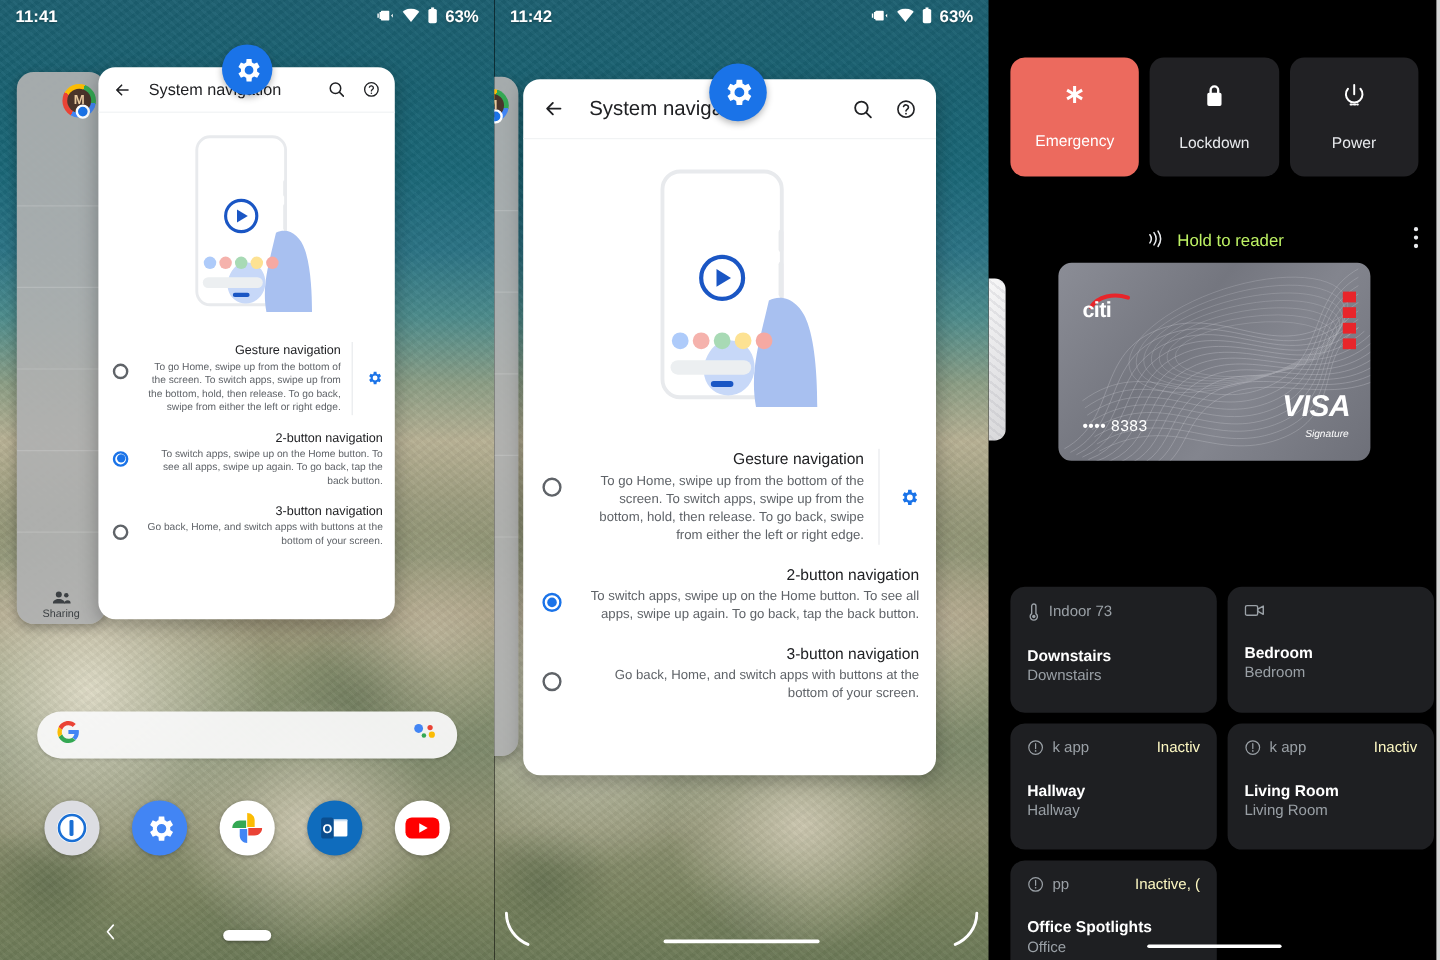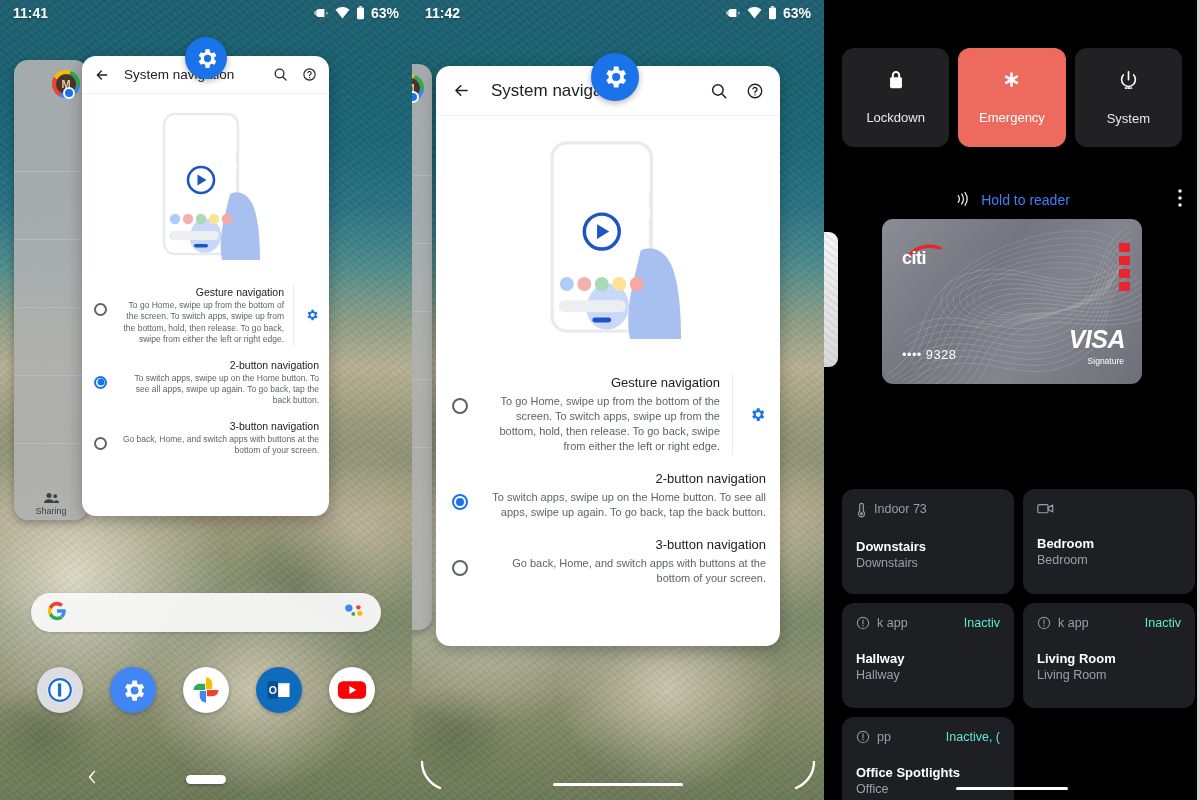--- a/index.html
+++ b/index.html
@@ -223,21 +223,21 @@
   }
   .power-btn.emergency { background:#ec6a5e; }
   .power-btn.dark { background:#212124; }
   .power-label { font-size:13px; color:#fff; }
   .power-btn.emergency .power-label { color:#fff; }
   .power-btn.dark .power-label { color:#e8eaed; }
 
   .wallet-head {
     position:absolute; top:186px; left:18px; right:18px; height:28px;
     display:flex; align-items:center; justify-content:center;
-    color:#3b82f6; font-size:14px; gap:10px;
+    color:#bef264; font-size:14px; gap:10px;
   }
   .wallet-overflow { position:absolute; right:0; top:3px; cursor:pointer; }
 
   .card-prev {
     position:absolute; left:-16px; top:232px; width:30px; height:135px;
     border-radius:9px;
     background: linear-gradient(135deg,#fbfbfb,#e6e6e8 55%,#d8d8da);
     z-index:3;
   }
   .card-prev::after{
@@ -260,21 +260,21 @@
   .cc-num {
     position:absolute; left:20px; bottom:22px; color:#fff;
     font-size:13px; letter-spacing:.4px;
   }
   .cc-visa {
     position:absolute; right:17px; bottom:30px; color:#fff;
     font-size:25px; font-weight:bold; font-style:italic; letter-spacing:-.5px;
   }
   .cc-sig {
     position:absolute; right:18px; bottom:18px; color:#fff;
-    font-size:8.5px; 
+    font-size:8.5px; font-style:italic;
   }
   .cc-bars { position:absolute; right:12px; top:24px; display:flex; flex-direction:column; gap:4px; }
   .cc-bar { width:11px;height:9px;background:#e8252a; }
 
   .home-head {
     position:absolute; top:436px; left:18px; right:18px; height:30px;
     display:flex; align-items:center; justify-content:center;
   }
   .home-title { color:#fff; font-size:17px; }
   .home-overflow { position:absolute; right:0; top:4px; cursor:pointer; }
@@ -284,21 +284,21 @@
     display:flex; flex-wrap:wrap; gap:9px;
   }
   .tile {
     width:172px; height:105px; background:#1e1f22; border-radius:12px;
     padding:13px 14px; cursor:pointer; position:relative; overflow:hidden;
   }
   .tile-top {
     display:flex; align-items:flex-start; gap:7px; color:#9aa0a6; font-size:12.5px;
     white-space:nowrap;
   }
-  .tile-status { margin-left:auto; color:#5eead4; font-size:12.5px; }
+  .tile-status { margin-left:auto; color:#fef9c3; font-size:12.5px; }
   .tile-name { color:#fff; font-size:13px; font-weight:bold; margin-top:18px; }
   .tile-room { color:#9aa0a6; font-size:12.5px; margin-top:2px; }
 
   .p3-scrollbar {
     position:absolute; right:0; top:0; width:3px; height:800px;
     background:#d8d8d8; z-index:50;
   }
   .p3-navpill {
     position:absolute; left:50%; transform:translateX(-50%); bottom:10px;
     width:112px;height:3px;background:#fff;border-radius:2px; z-index:40;
@@ -646,45 +646,45 @@
             <path d="M24 2c0 12-8 22-18 26"></path>
           </svg>
       </span>
       <span class="g-pill"></span>
     </div>
   </div>
 
   <div class="panel panel-3 p3">
 
     <div class="power-row">
+      <div class="power-btn emergency">
+        <span>
+          <svg width="19" height="19" viewBox="0 0 24 24" fill="#fff">
+              <path d="M10.4 2h3.2v6.3l5.5-3.2 1.6 2.8-5.5 3.1 5.5 3.2-1.6 2.8-5.5-3.2V20h-3.2v-6.2l-5.5 3.2L3.3 14.2l5.5-3.2-5.5-3.1 1.6-2.8 5.5 3.2z"></path>
+            </svg>
+        </span>
+        <span class="power-label">Emergency</span>
+      </div>
       <div class="power-btn dark">
         <span>
           <svg width="18" height="20" viewBox="0 0 20 22" fill="#fff">
               <path d="M10 1a4.6 4.6 0 00-4.6 4.6V8H5a1.6 1.6 0 00-1.6 1.6v9A1.6 1.6 0 005 20.2h10a1.6 1.6 0 001.6-1.6v-9A1.6 1.6 0 0015 8h-.4V5.6A4.6 4.6 0 0010 1zm0 2.2a2.4 2.4 0 012.4 2.4V8H7.6V5.6A2.4 2.4 0 0110 3.2z"></path>
             </svg>
         </span>
         <span class="power-label">Lockdown</span>
-      </div>
-      <div class="power-btn emergency">
-        <span>
-          <svg width="19" height="19" viewBox="0 0 24 24" fill="#fff">
-              <path d="M10.4 2h3.2v6.3l5.5-3.2 1.6 2.8-5.5 3.1 5.5 3.2-1.6 2.8-5.5-3.2V20h-3.2v-6.2l-5.5 3.2L3.3 14.2l5.5-3.2-5.5-3.1 1.6-2.8 5.5 3.2z"></path>
-            </svg>
-        </span>
-        <span class="power-label">Emergency</span>
       </div>
       <div class="power-btn dark">
         <span>
           <svg width="19" height="21" viewBox="0 0 22 24" fill="none" stroke="#fff" stroke-width="1.9" stroke-linecap="round">
               <path d="M11 2v9"></path>
               <path d="M17 5.6a8 8 0 11-12 0"></path>
               <path d="M7.5 20.8h7" stroke-dasharray="1.4 1.8"></path>
             </svg>
         </span>
-        <span class="power-label">System</span>
+        <span class="power-label">Power</span>
       </div>
     </div>
 
     <div class="wallet-head">
       <span>
         <svg width="17" height="16" viewBox="0 0 20 18" fill="none" stroke="#e8eaed" stroke-width="1.5" stroke-linecap="round">
           <path d="M5 5a7 7 0 010 8"></path>
             <path d="M9 3a10.5 10.5 0 010 12"></path>
             <path d="M13 1.5A13.5 13.5 0 0113 16.5"></path>
         </svg>
@@ -742,21 +742,21 @@
             <path d="M3 13C9 4 22 1 34 5"></path>
           </svg>
       </span>
       <span class="cc-logo">citi</span>
       <span class="cc-bars">
         <span class="cc-bar"></span>
           <span class="cc-bar"></span>
         <span class="cc-bar"></span>
           <span class="cc-bar"></span>
       </span>
-      <span class="cc-num">•••• 9328</span>
+      <span class="cc-num">•••• 8383</span>
       <span class="cc-visa">VISA</span>
       <span class="cc-sig">Signature</span>
     </div>
 
 
     <div class="tiles">
       <div class="tile">
         <div class="tile-top">
           <span>
             <svg width="11" height="16" viewBox="0 0 12 18" fill="none" stroke="#9aa0a6" stroke-width="1.3">

